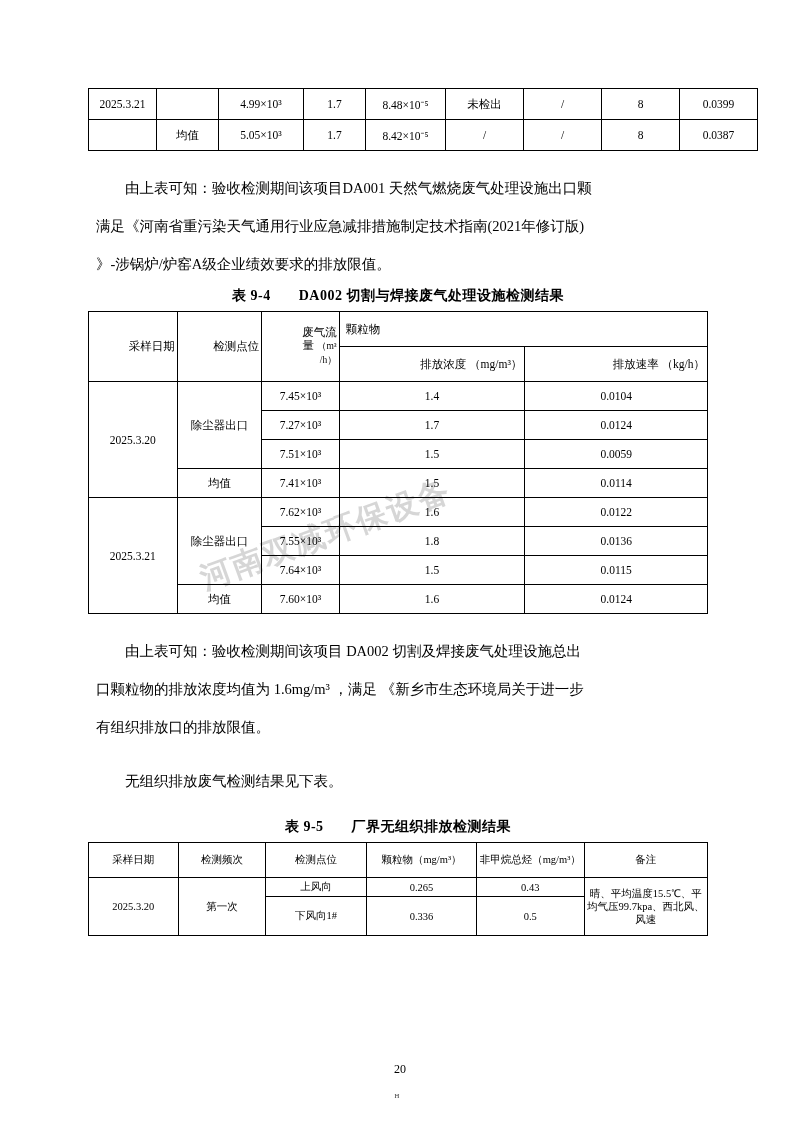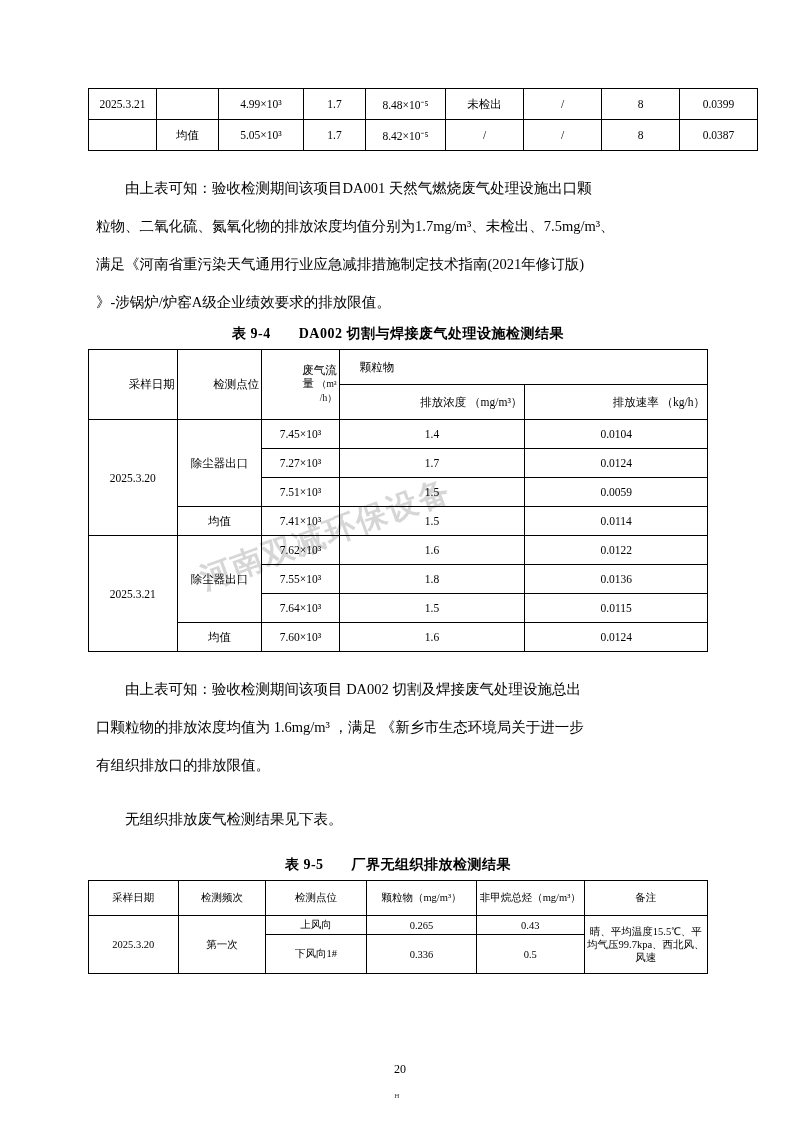--- a/index.html
+++ b/index.html
@@ -157,21 +157,20 @@
         <td>8</td>
         <td>0.0387</td>
       </tr>
     </tbody>
       </table>
 
     <div class="spacer-14"></div>
 
     <div>
       <p class="body indent">由上表可知：验收检测期间该项目DA001 天然气燃烧废气处理设施出口颗</p>
-      <p class="body">粒物、二氧化硫、氮氧化物的排放浓度均值分别为1.7mg/m³、未检出、7.5mg/m³、</p>
       <p class="body">满足《河南省重污染天气通用行业应急减排措施制定技术指南(2021年修订版)</p>
       <p class="body">》-涉锅炉/炉窑A级企业绩效要求的排放限值。</p>
     </div>
 
     <div class="tbl-caption">
       <span class="cap-num">表 9-4</span><span>DA002 切割与焊接废气处理设施检测结果</span>
     </div>
 
     <table class="t9-4">
       <colgroup>
@@ -184,21 +183,21 @@
       <tbody>
           <tr>
         <td class="hdr" rowspan="2">采样日期</td>
         <td class="hdr" rowspan="2">检测点位</td>
         <td class="hdr cell-multi" rowspan="2">
           <span>废气流</span><br>
           <span>量</span>
           <span class="small-unit">（m³</span><br>
           <span class="small-unit">/h）</span>
         </td>
-        <td class="hdr" colspan="2" style="text-align:left; padding-left:20px;">颗粒物</td>
+        <td class="hdr" colspan="2" style="text-align:left; padding-left:6px;">颗粒物</td>
       </tr>
       <tr>
         <td class="hdr">排放浓度 （mg/m³）</td>
         <td class="hdr">排放速率 （kg/h）</td>
       </tr>
 
       <tr>
         <td rowspan="4">2025.3.20</td>
         <td rowspan="3">除尘器出口</td>
         <td>7.45×10³</td>

